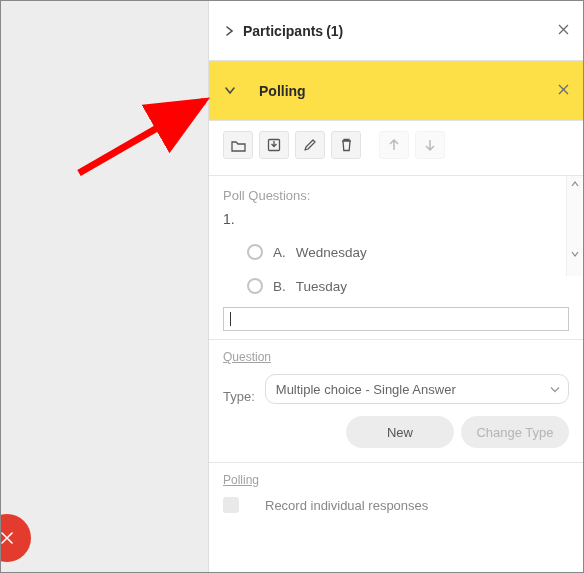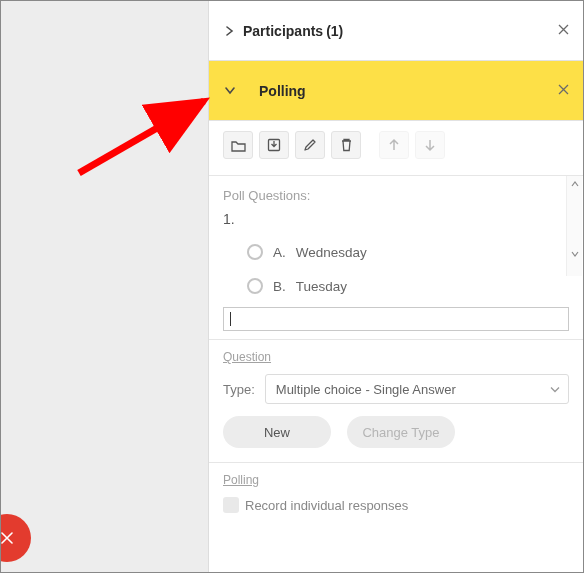--- a/index.html
+++ b/index.html
@@ -127,67 +127,67 @@
   height: 14px;
   background: #333;
   animation: blink 1s step-end infinite;
 }
 @keyframes blink { 50% { opacity: 0; } }
 .subsection {
   border-top: 1px solid #e6e6e6;
   padding: 10px 14px 14px;
 }
 .sub-label { color: #a2a2a2; font-size: 12px; margin-bottom: 10px; text-decoration: underline; }
-.typerow { display: flex; align-items: center; gap: 10px; }
+.typerow { display: flex; align-items: flex-end; gap: 10px; }
 .typelbl { color: #7a7a7a; font-size: 13px; }
 .select {
   flex: 1;
   height: 30px;
   border: 1px solid #dcdcdc;
-  border-radius: 3px;
+  border-radius: 10px;
   padding: 0 36px 0 10px;
   font-size: 13px;
   color: #666;
   position: relative;
   display: flex;
   align-items: center;
   background: #fff;
 }
 .select .dd {
   position: absolute;
   right: 8px;
   top: 50%;
   transform: translateY(-50%);
   color: #999;
 }
 .btnrow {
   display: flex;
-  gap: 16px;
-  justify-content: flex-start;
+  gap: 7px;
+  justify-content: flex-end;
   margin-top: 12px;
 }
 .pillbtn {
   min-width: 108px;
   height: 32px;
   border-radius: 16px;
   border: none;
   background: #ececec;
   color: #555;
   font-size: 13px;
   display: inline-flex;
   align-items: center;
   justify-content: center;
   cursor: pointer;
 }
 .pillbtn.disabled { color: #b5b5b5; cursor: default; }
 .checkrow {
   margin-top: 10px;
   display: flex;
   align-items: center;
-  gap: 6px;
+  gap: 26px;
   color: #888;
   font-size: 13px;
 }
 .checkbox {
   width: 16px; height: 16px;
   border-radius: 3px;
   background: #e9e9e9;
 }
 .red-circle {
   position: absolute;

